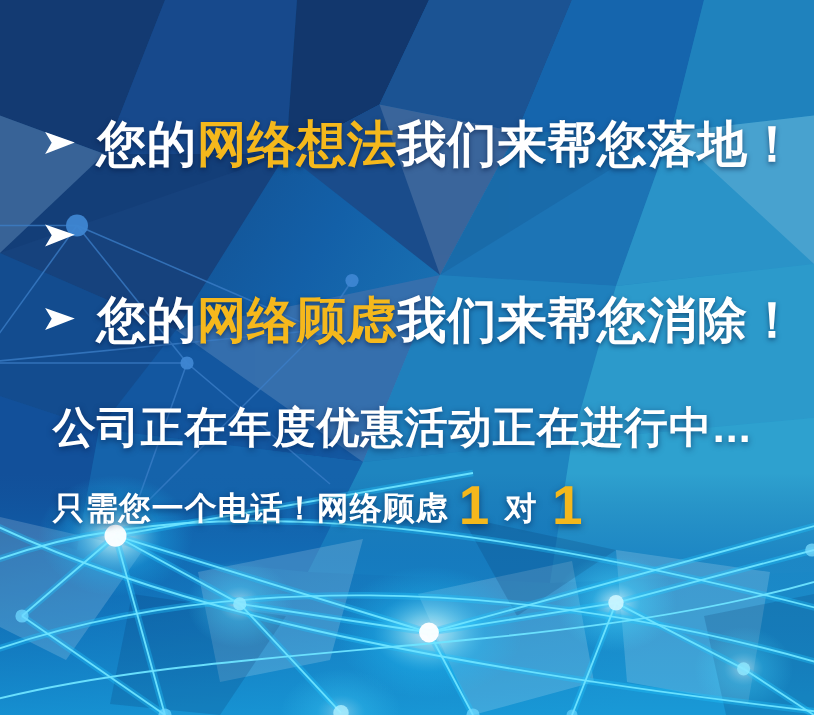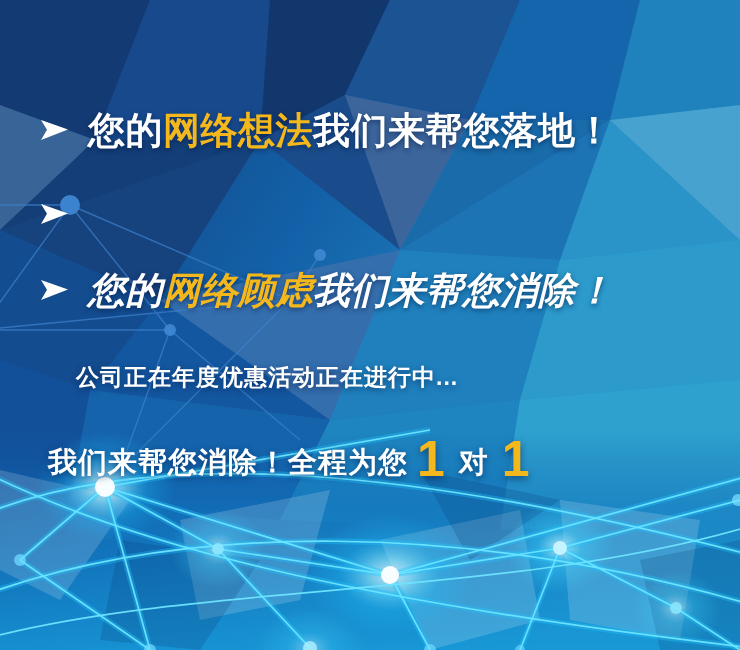--- a/index.html
+++ b/index.html
@@ -33,32 +33,32 @@
   .headline-row {
     position: absolute;
     left: 34px;
     display: flex;
     align-items: center;
     height: 56px;
     white-space: nowrap;
   }
   .headline-row.r0 { top: 102px; }
   .headline-row.r1 { top: 186px; }
-  .headline-row.r2 { top: 262px; font-style: italic; }
+  .headline-row.r2 { top: 262px; }
 
   .arrow-bullet {
     width: 40px;
     height: 40px;
     flex: 0 0 40px;
     margin-right: 14px;
     display: block;
   }
 
   .headline-text {
-    font-size: 37px;
+    font-size: 45px;
     font-weight: bold;
     letter-spacing: 0.5px;
     color: #ffffff;
     text-shadow: 0 2px 5px rgba(0, 20, 60, 0.55);
     line-height: 1;
     text-align: center;
   }
   .headline-text .hl {
     color: #f5b81c;
   }
@@ -66,23 +66,22 @@
   .sub-row {
     position: absolute;
     left: 48px;
     white-space: nowrap;
     font-weight: bold;
     color: #ffffff;
     text-shadow: 0 2px 6px rgba(0, 25, 70, 0.6);
   }
   .sub-row.s0 {
     top: 362px;
-    font-size: 23px;
+    font-size: 39px;
     letter-spacing: 1px;
-    margin-left: 28px;
   }
   .sub-row.s1 {
     top: 430px;
     font-size: 29px;
     letter-spacing: 1px;
     display: flex;
     align-items: baseline;
   }
   .sub-row.s1 .seg { display: inline-block; }
   .big-one {
@@ -287,20 +286,20 @@
     <div class="headline-row r2">
       <svg class="arrow-bullet" viewBox="0 0 40 40">
         <path d="M7 10 L34 19.5 L7 30 L13 19.8 Z" fill="#ffffff"></path>
       </svg>
       <div class="headline-text"><span>您的</span><span class="hl">网络顾虑</span><span>我们来帮您消除！</span></div>
     </div>
 
     <div class="sub-row s0">公司正在年度优惠活动正在进行中...</div>
 
     <div class="sub-row s1">
-      <span class="seg">我们来帮您消除！全程为您</span>
+      <span class="seg">只需您一个电话！网络顾虑</span>
       <span class="big-one">1</span>
       <span class="seg mid-word">对</span>
       <span class="big-one">1</span>
     </div>
 
   </div>
 </div>
 
 </body></html>

